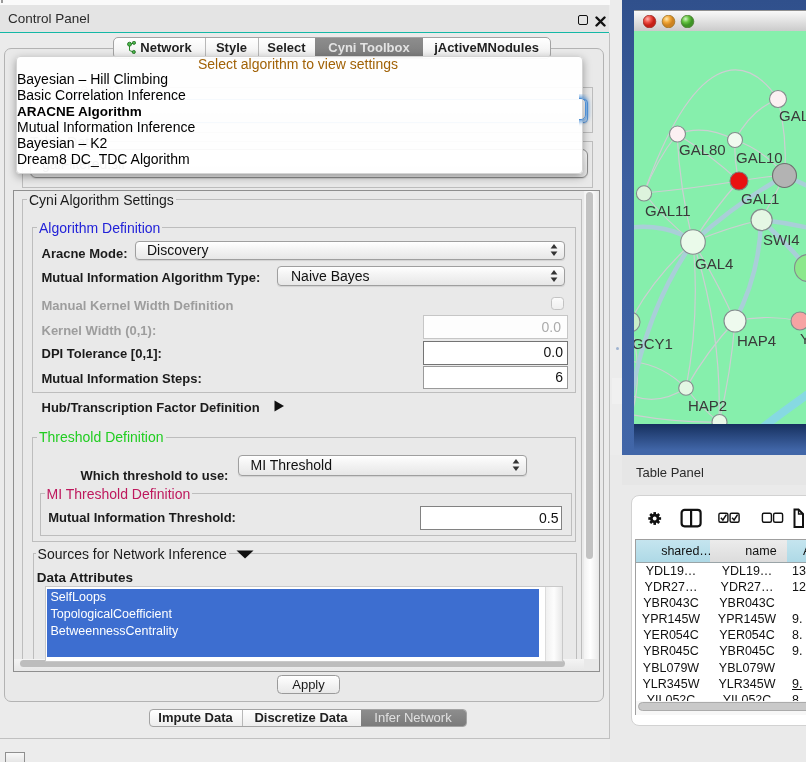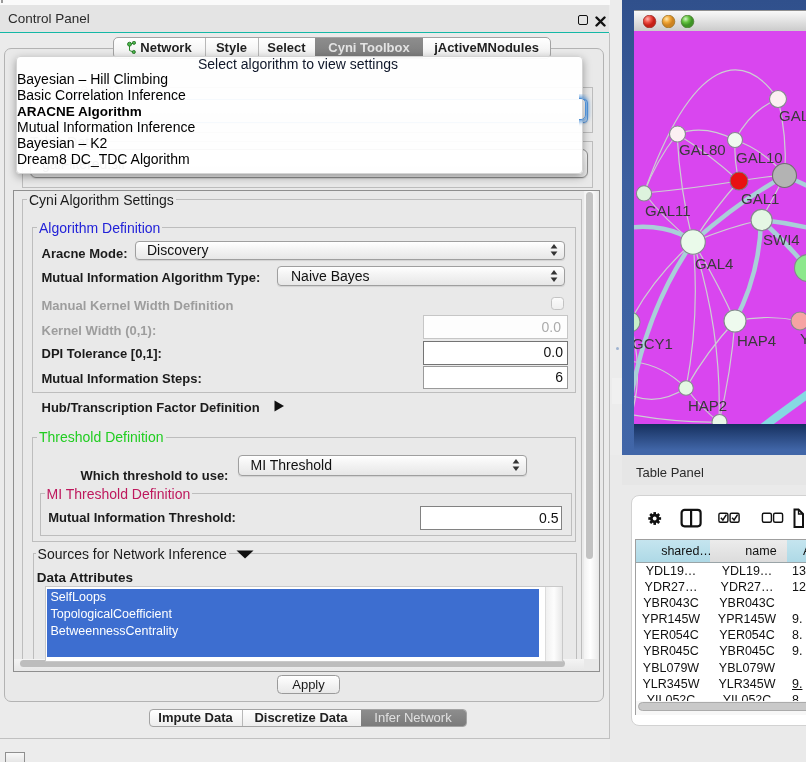--- a/index.html
+++ b/index.html
@@ -48,21 +48,21 @@
 <div class="gtitle" style="left:28px;top:81px;color:#9d9d9d;background:#e9e9e9;">Inference Algorithm</div>
 <div class="combo" style="left:30px;top:99px;width:556px;height:22px;border-color:#5590d2;"></div>
 <div class="gbox" style="left:22px;top:141px;width:569px;height:45px;"></div>
 <div class="gtitle" style="left:28px;top:134px;color:#555;background:#e9e9e9;">Table Data</div>
 <div class="combo" style="left:30px;top:149px;width:556px;height:27px;border-radius:6px;border-color:#8e8e8e;">
     <span class="ct" style="color:#333;">galFiltered.sif</span>
   </div>
 
 <div class="abs" style="left:15.5px;top:56px;width:565px;height:115.5px;background:rgba(255,255,255,0.94);border:1px solid #d4d4d4;border-radius:4px;box-shadow:0 3px 9px rgba(0,0,0,0.35);"></div>
 <div class="abs" style="left:15.5px;top:56px;width:565px;height:115.5px;font-size:14px;color:#000;">
-  <div style="height:16px;line-height:16px;text-align:center;color:#0f172a;">Select algorithm to view settings</div>
+  <div style="height:16px;line-height:16px;text-align:center;color:#a16207;">Select algorithm to view settings</div>
   <div style="height:15.95px;line-height:15.95px;padding-left:1.5px;">Bayesian – Hill Climbing</div>
   <div style="height:15.95px;line-height:15.95px;padding-left:1.5px;">Basic Correlation Inference</div>
   <div style="height:15.95px;line-height:15.95px;padding-left:1.5px;font-weight:bold;font-size:13.5px;">ARACNE Algorithm</div>
   <div style="height:15.95px;line-height:15.95px;padding-left:1.5px;">Mutual Information Inference</div>
   <div style="height:15.95px;line-height:15.95px;padding-left:1.5px;">Bayesian – K2</div>
   <div style="height:15.95px;line-height:15.95px;padding-left:1.5px;">Dream8 DC_TDC Algorithm</div>
 </div>
 
 <div class="abs" style="left:579px;top:94px;width:15px;height:33px;overflow:hidden;">
   <div class="abs" style="left:-551px;top:4px;width:556px;height:20px;border:1.5px solid #4e8fd5;border-radius:5px;box-shadow:0 0 4px 2px rgba(77,144,214,.9);"></div>
@@ -174,21 +174,21 @@
           <stop offset="0%" stop-color="#d2f5c3"></stop>
           <stop offset="55%" stop-color="#64c440"></stop>
           <stop offset="100%" stop-color="#3f9427"></stop>
         </radialGradient>
     </defs>
     <circle cx="6.5" cy="6.5" r="6.3" fill="url(#tlr)" stroke="#9c2b24" stroke-width="0.8"></circle>
     <circle cx="25.5" cy="6.5" r="6.3" fill="url(#tly)" stroke="#a07422" stroke-width="0.8"></circle>
     <circle cx="44.5" cy="6.5" r="6.3" fill="url(#tlg)" stroke="#4a7d31" stroke-width="0.8"></circle>
   </svg>
 </div>
-<div class="abs" style="left:634px;top:31px;width:172px;height:393px;background:#d946ef;overflow:hidden;">
+<div class="abs" style="left:634px;top:31px;width:172px;height:393px;background:#86efac;overflow:hidden;">
   <svg width="172" height="393" viewBox="0 0 172 393">
     <g fill="none" stroke="#cccfd2" stroke-width="1.2">
       <path d="M144,68 Q118,78 101,109"></path>
       <path d="M144,68 Q153,104 151,144"></path>
       <path d="M144,68 C110,18 60,22 10,162"></path>
       <path d="M43,103 Q71,93 101,109"></path>
       <path d="M43,103 Q74,122 105,150"></path>
       <path d="M43,103 Q46,160 59,211"></path>
       <path d="M43,103 Q22,130 10,162"></path>
       <path d="M101,109 Q100,130 105,150"></path>

